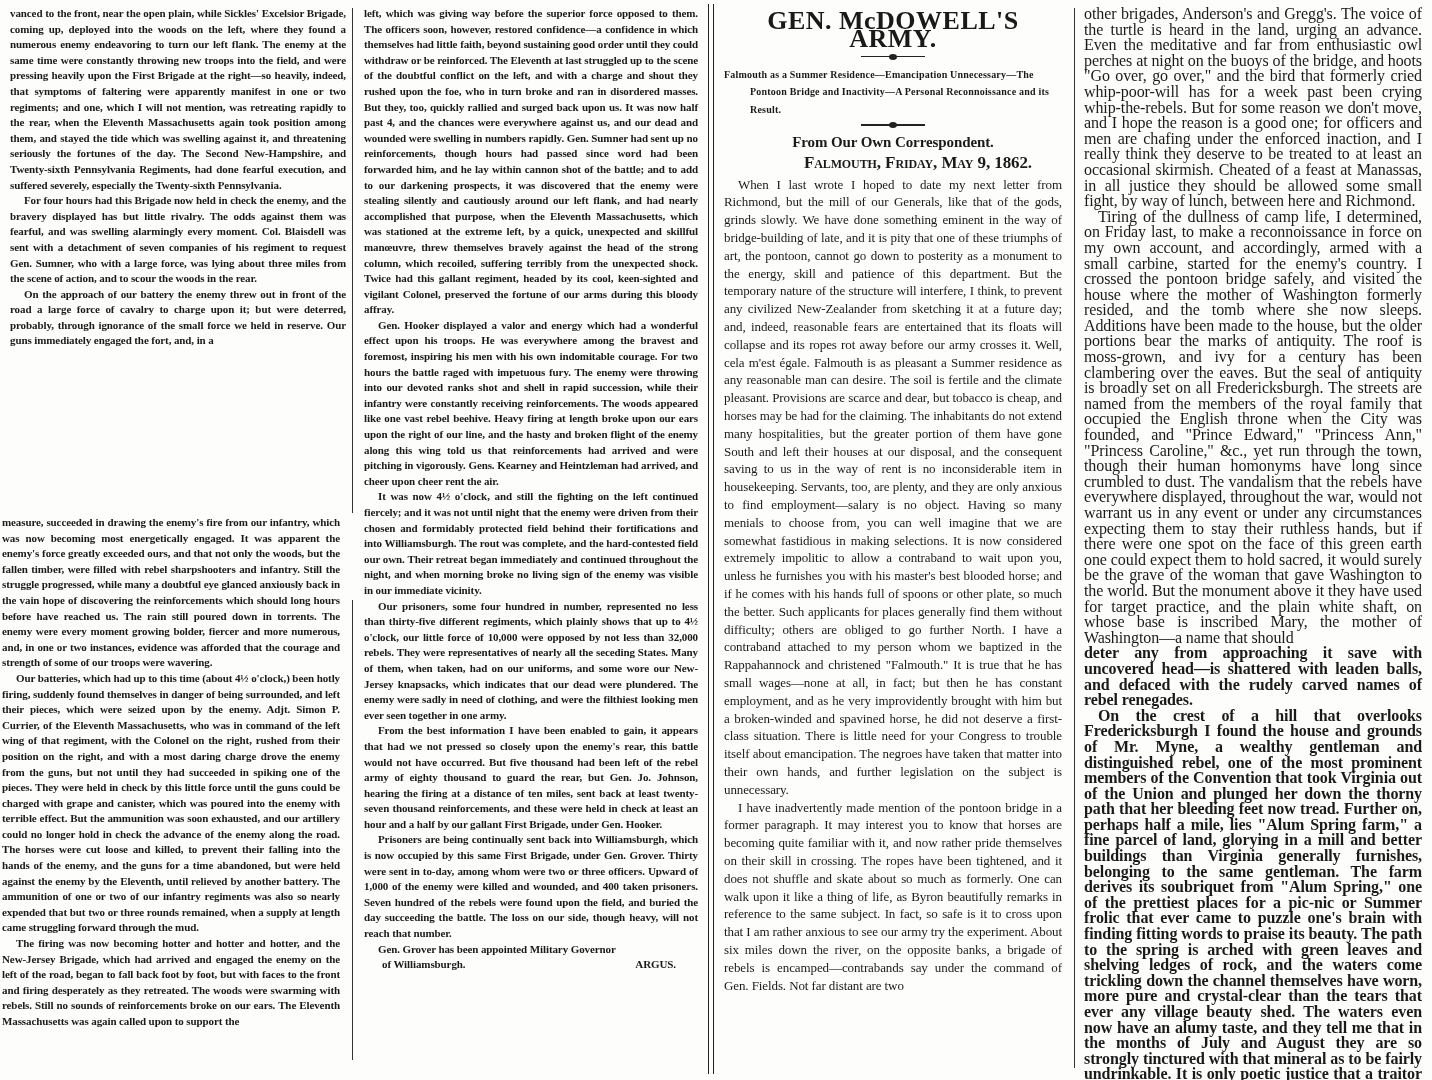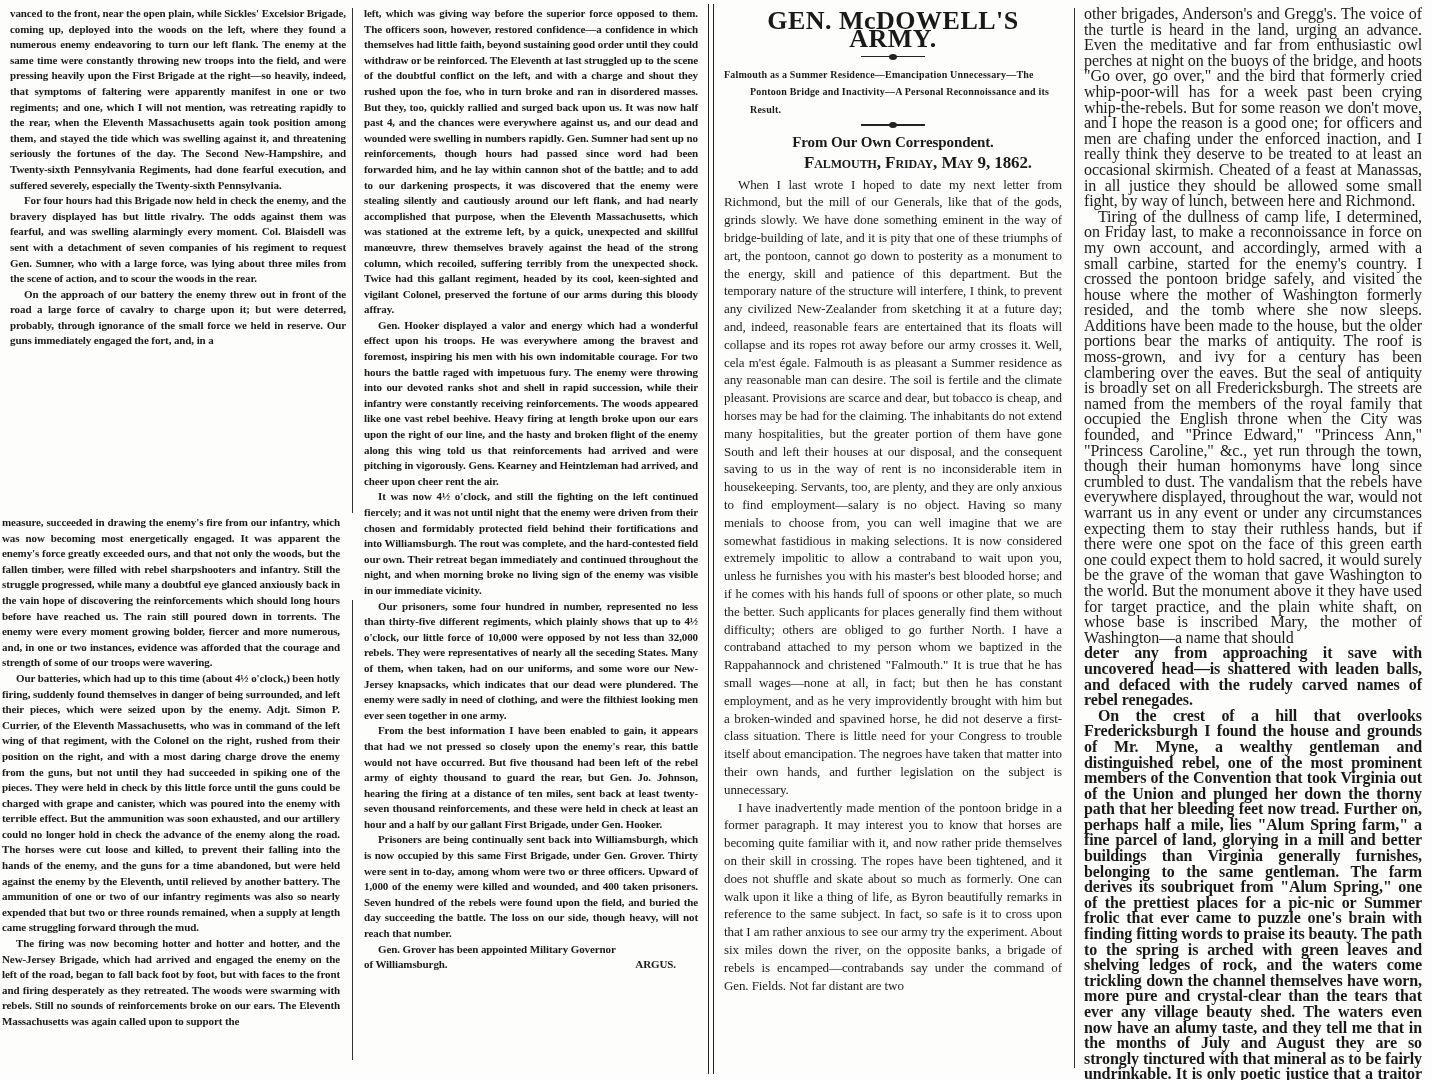--- a/index.html
+++ b/index.html
@@ -17,21 +17,21 @@
   .vrule { position:absolute; width:1px; background:#333; }
   .vrule.double { width:4px; border-left:1.5px solid #222; border-right:1.5px solid #222; background:transparent; }
   .sc { font-variant:small-caps; }
   .headline { text-align:center; font-size:26px; font-weight:bold; letter-spacing:0.5px; margin:6px 0 6px 0; font-family:"Liberation Serif",serif; }
   .orn { display:block; width:64px; height:6px; margin:4px auto 6px auto; position:relative; }
   .orn::before { content:""; position:absolute; left:0; right:0; top:2px; height:1.5px; background:#222; }
   .orn::after { content:""; position:absolute; left:28px; top:0; width:8px; height:6px; background:#222; border-radius:50%; }
   .subhead { font-weight:bold; font-size:10px; line-height:17.5px; margin:0 0 4px 0; text-align:left; padding-left:26px; text-indent:-26px; letter-spacing:0.2px; }
   .byline { text-align:center; font-weight:bold; font-size:15px; margin:4px 0 2px 0; }
   .dateline { text-align:right; font-weight:bold; font-size:17px; margin:0 30px 4px 0; }
-  .sig-row { display:flex; justify-content:space-between; }
+  .sig-row { display:flex; justify-content:space-between;margin-left:18px; }
 </style>
 </head>
 <body>
 
 <div class="page">
 
   <div class="col col1">
     <p class="noindent">vanced to the front, near the open plain, while Sickles' Excelsior Brigade, coming up, deployed into the woods on the left, where they found a numerous enemy endeavoring to turn our left flank. The enemy at the same time were constantly throwing new troops into the field, and were pressing heavily upon the First Brigade at the right—so heavily, indeed, that symptoms of faltering were apparently manifest in one or two regiments; and one, which I will not mention, was retreating rapidly to the rear, when the Eleventh Massachusetts again took position among them, and stayed the tide which was swelling against it, and threatening seriously the fortunes of the day. The Second New-Hampshire, and Twenty-sixth Pennsylvania Regiments, had done fearful execution, and suffered severely, especially the Twenty-sixth Pennsylvania.</p>
     <p>For four hours had this Brigade now held in check the enemy, and the bravery displayed has but little rivalry. The odds against them was fearful, and was swelling alarmingly every moment. Col. Blaisdell was sent with a detachment of seven companies of his regiment to request Gen. Sumner, who with a large force, was lying about three miles from the scene of action, and to scour the woods in the rear.</p>
     <p>On the approach of our battery the enemy threw out in front of the road a large force of cavalry to charge upon it; but were deterred, probably, through ignorance of the small force we held in reserve. Our guns immediately engaged the fort, and, in a</p>

